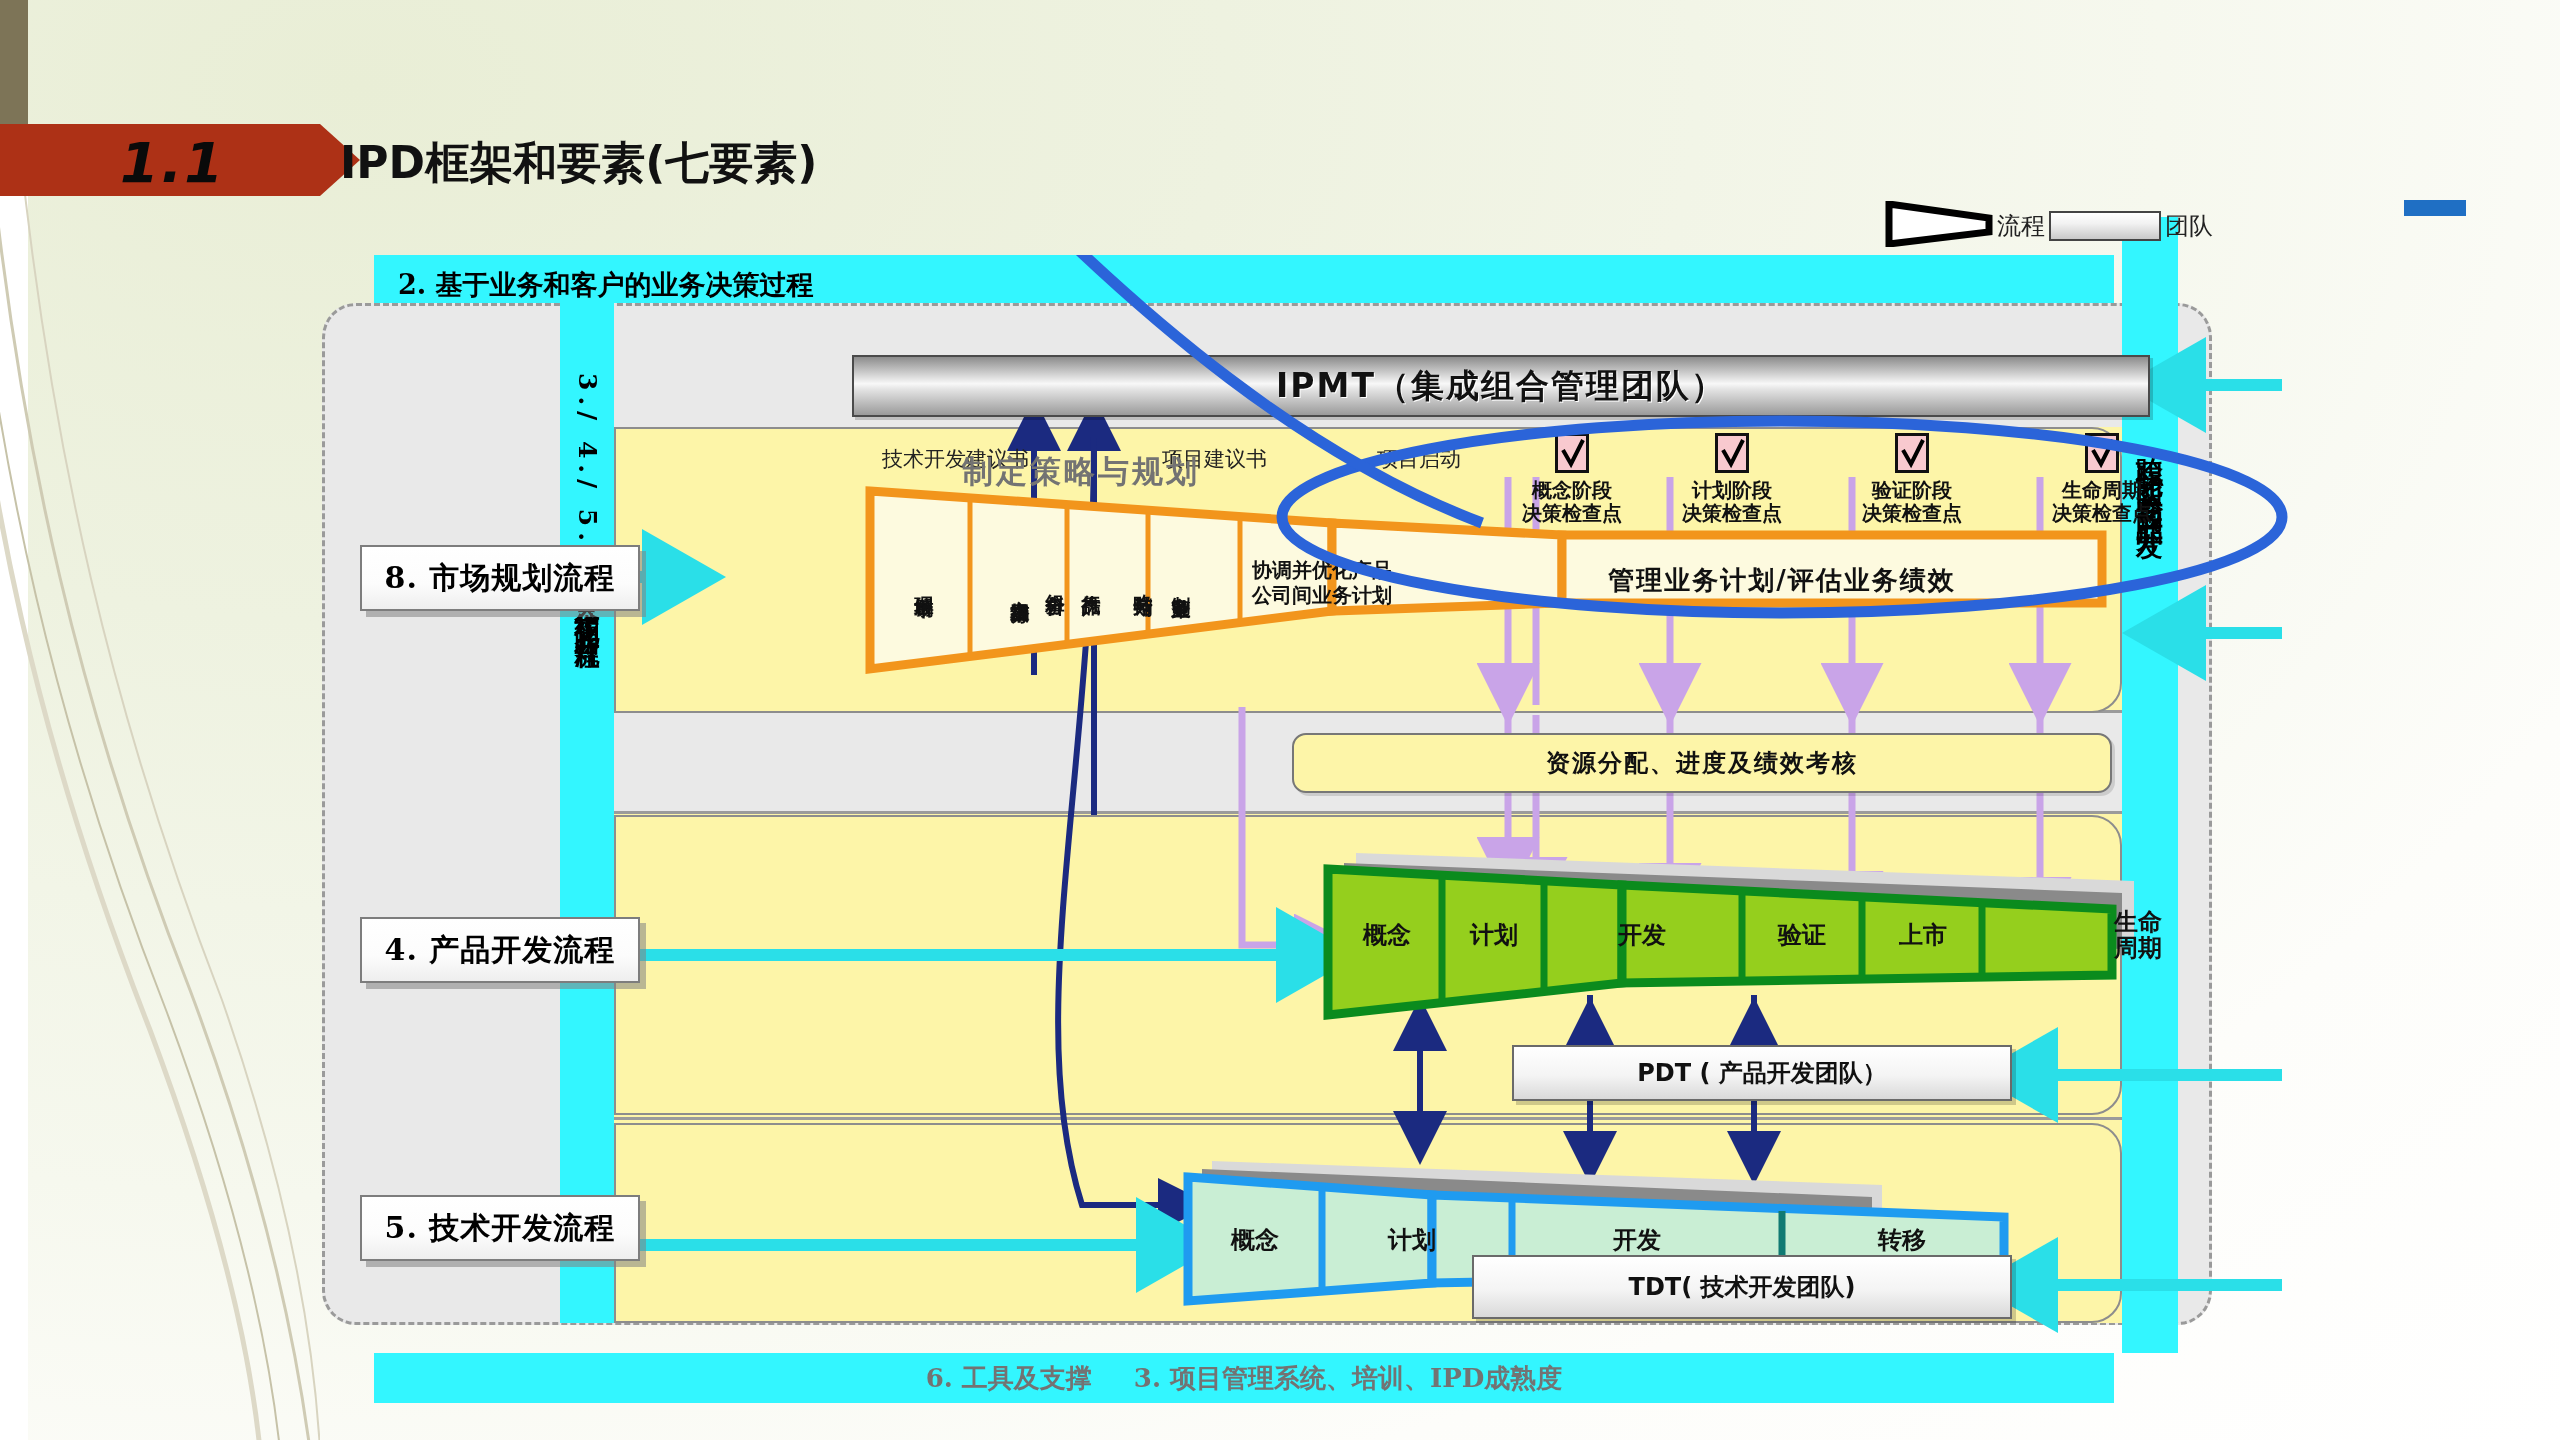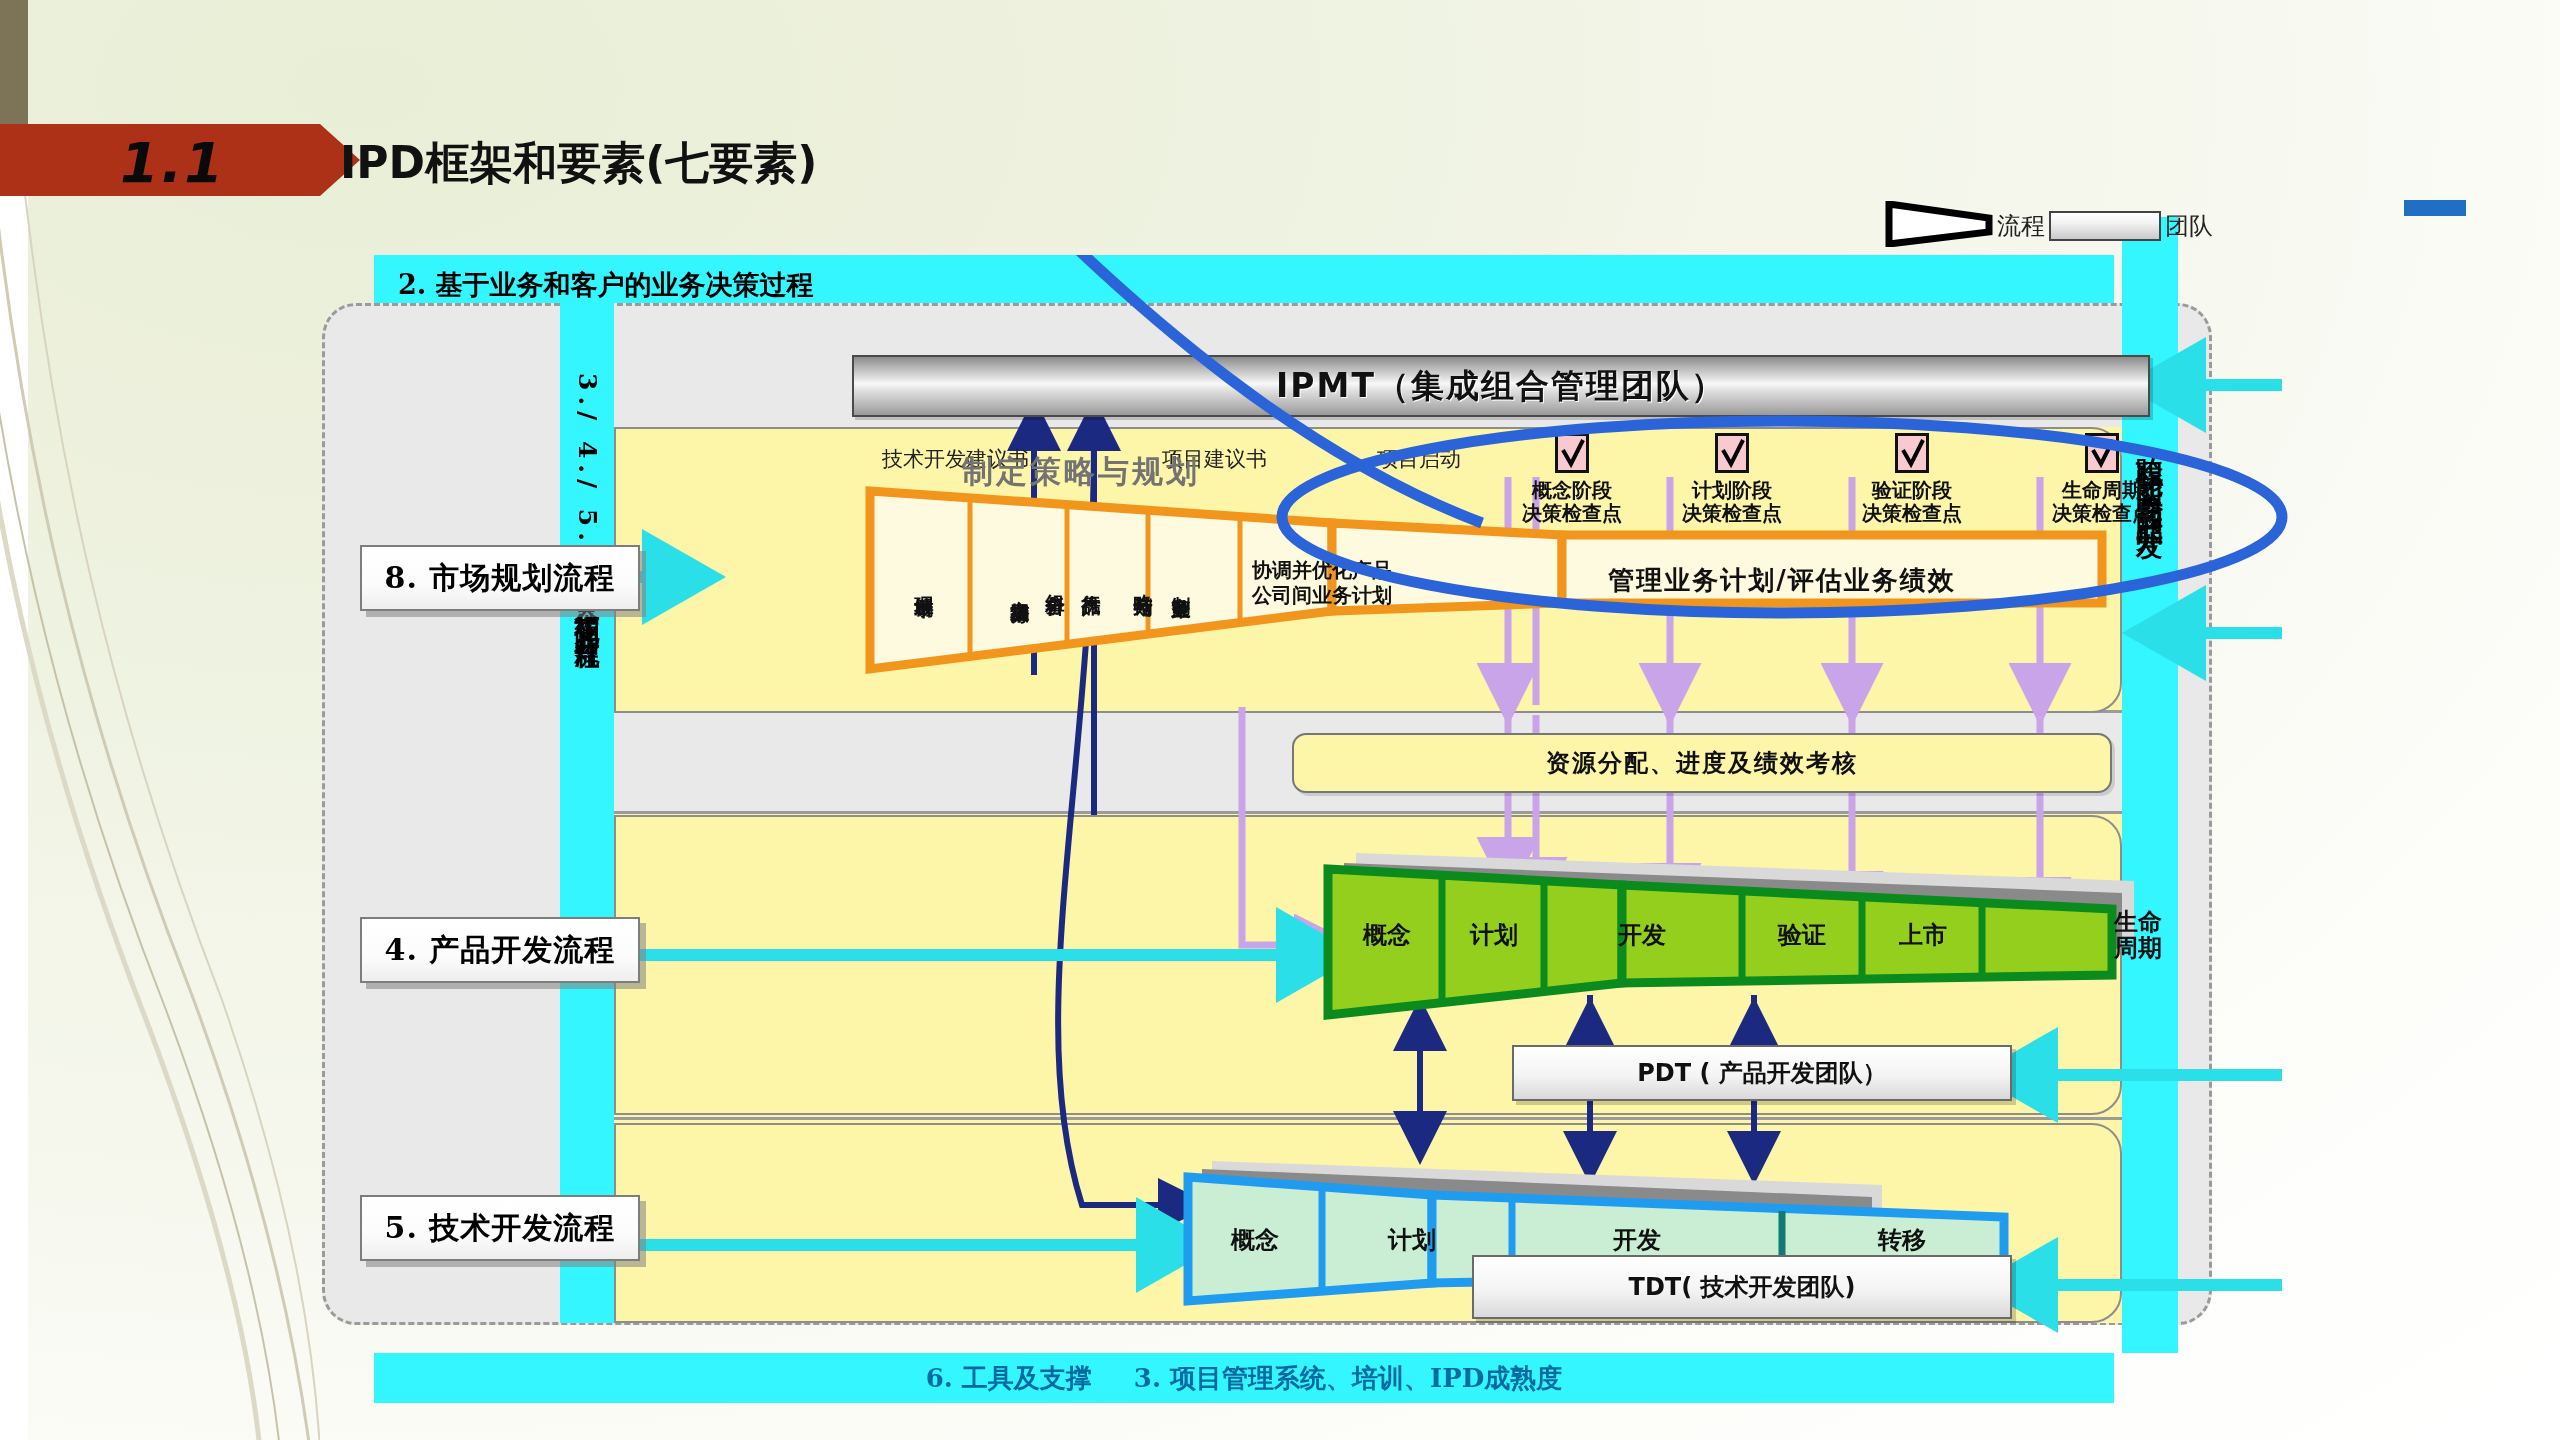--- a/index.html
+++ b/index.html
@@ -79,21 +79,21 @@
     position:absolute; left:0px; top:48px; width:1890px; height:1022px;
     border:3px dashed #9a9a9a; border-radius:34px;
     background:#e9e9e9;
   }
   #band-bottom{
     position:absolute; left:52px; top:1098px; width:1740px; height:50px;
     background:#33f6ff; display:flex; align-items:center; justify-content:center;
     gap:42px;
   }
   #band-bottom .txt{
-    font-size:26px; font-weight:bold; color:#0369a1;
+    font-size:26px; font-weight:bold; color:#737373;
     font-family:"DejaVu Serif","Liberation Serif",serif;
   }
 
   
   #vstrip{
     position:absolute; left:238px; top:48px; width:54px; height:1020px;
     background:#33f6ff; z-index:4;
     display:flex; flex-direction:column; align-items:center; justify-content:flex-start;
     padding-top:70px;
   }

